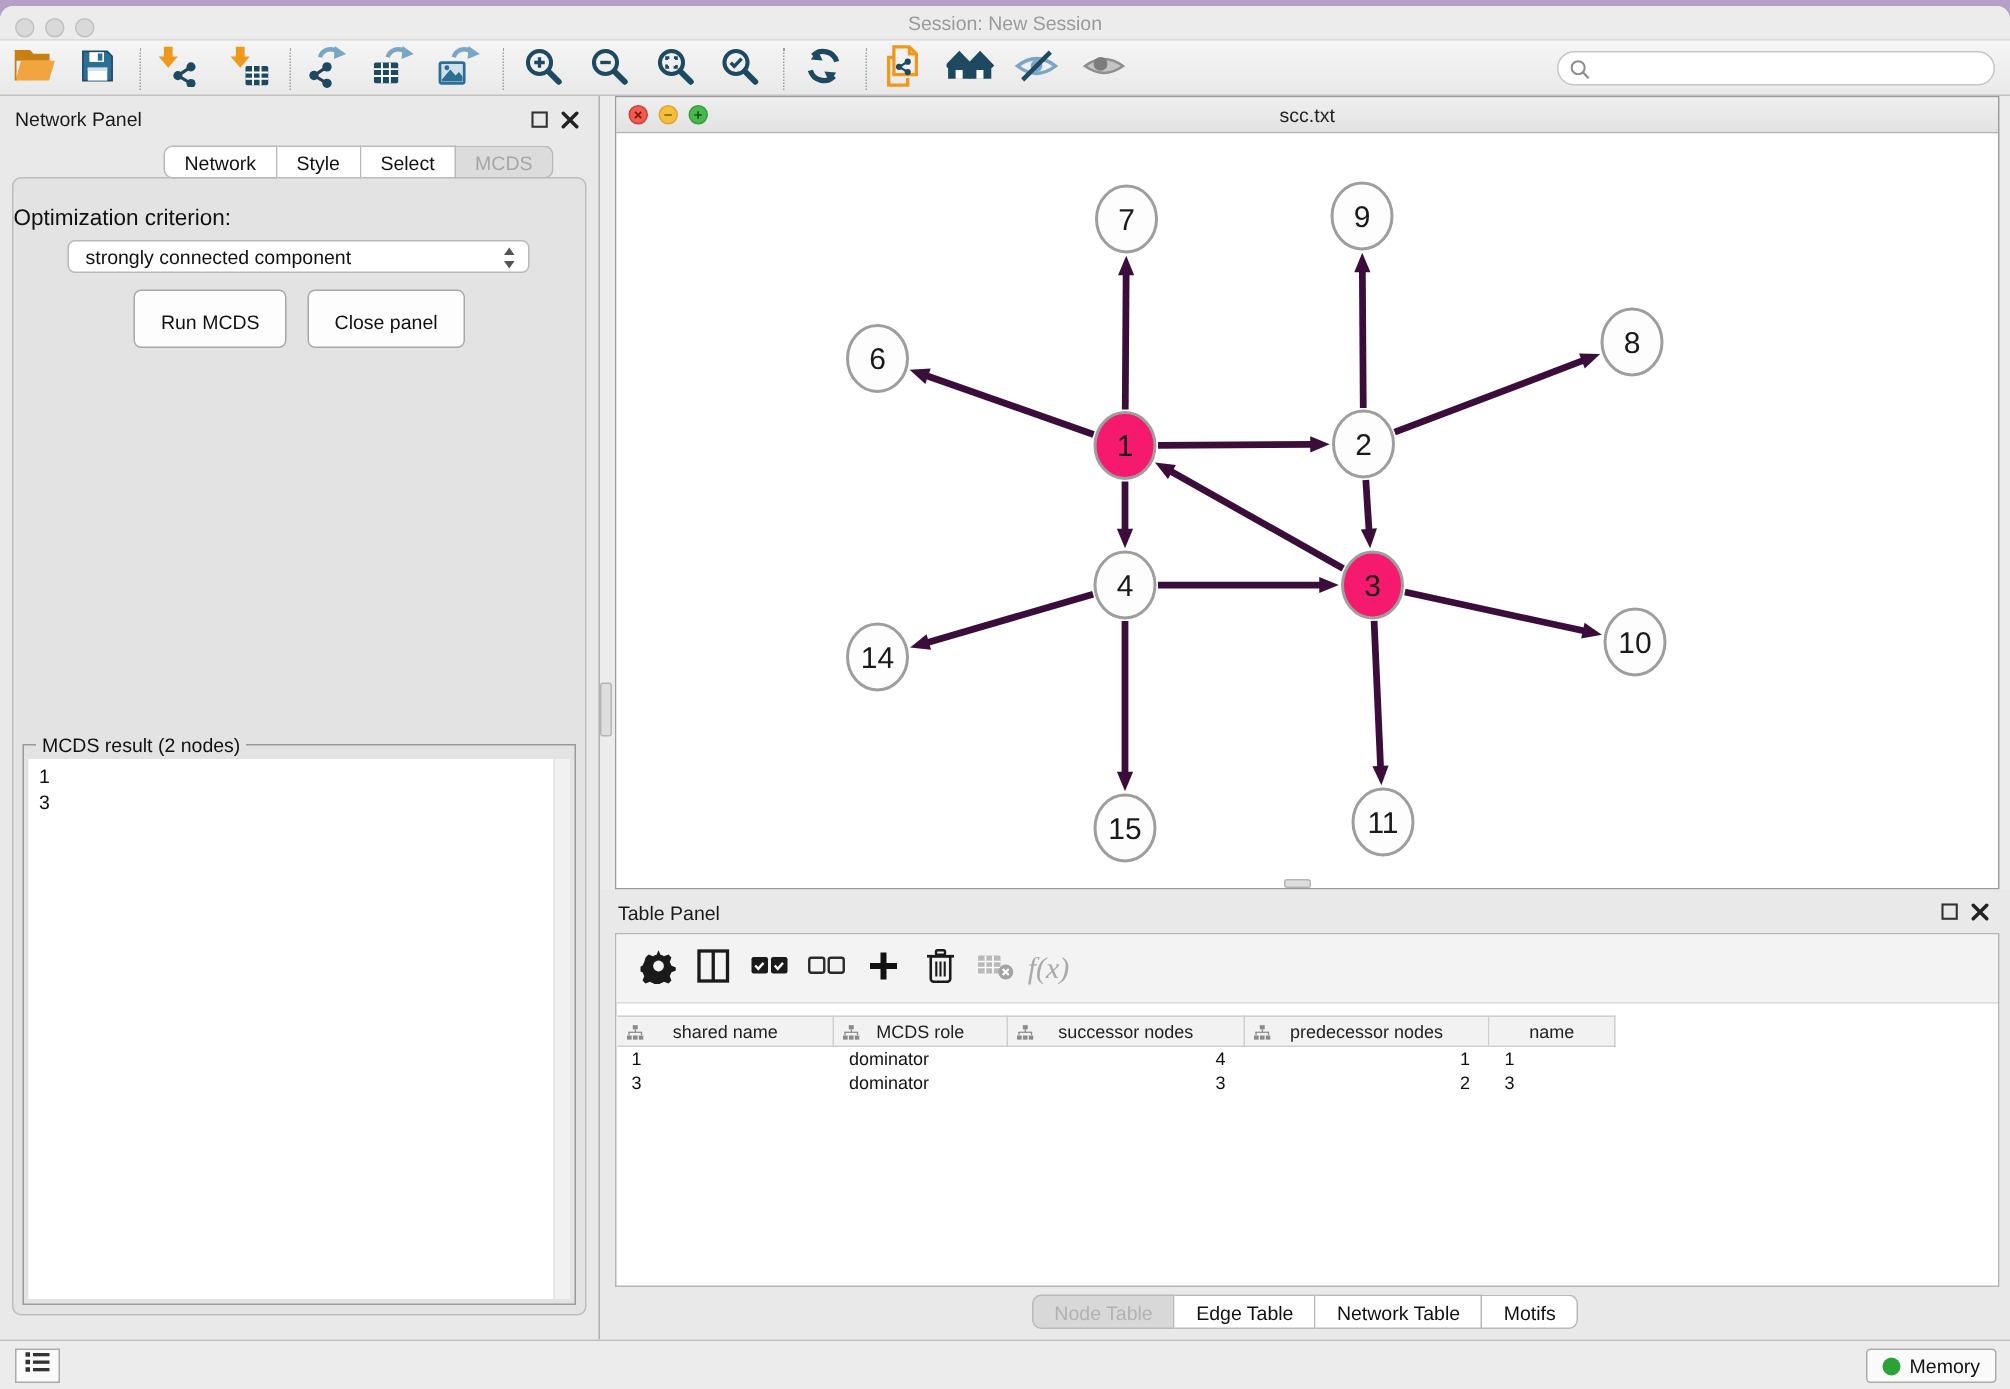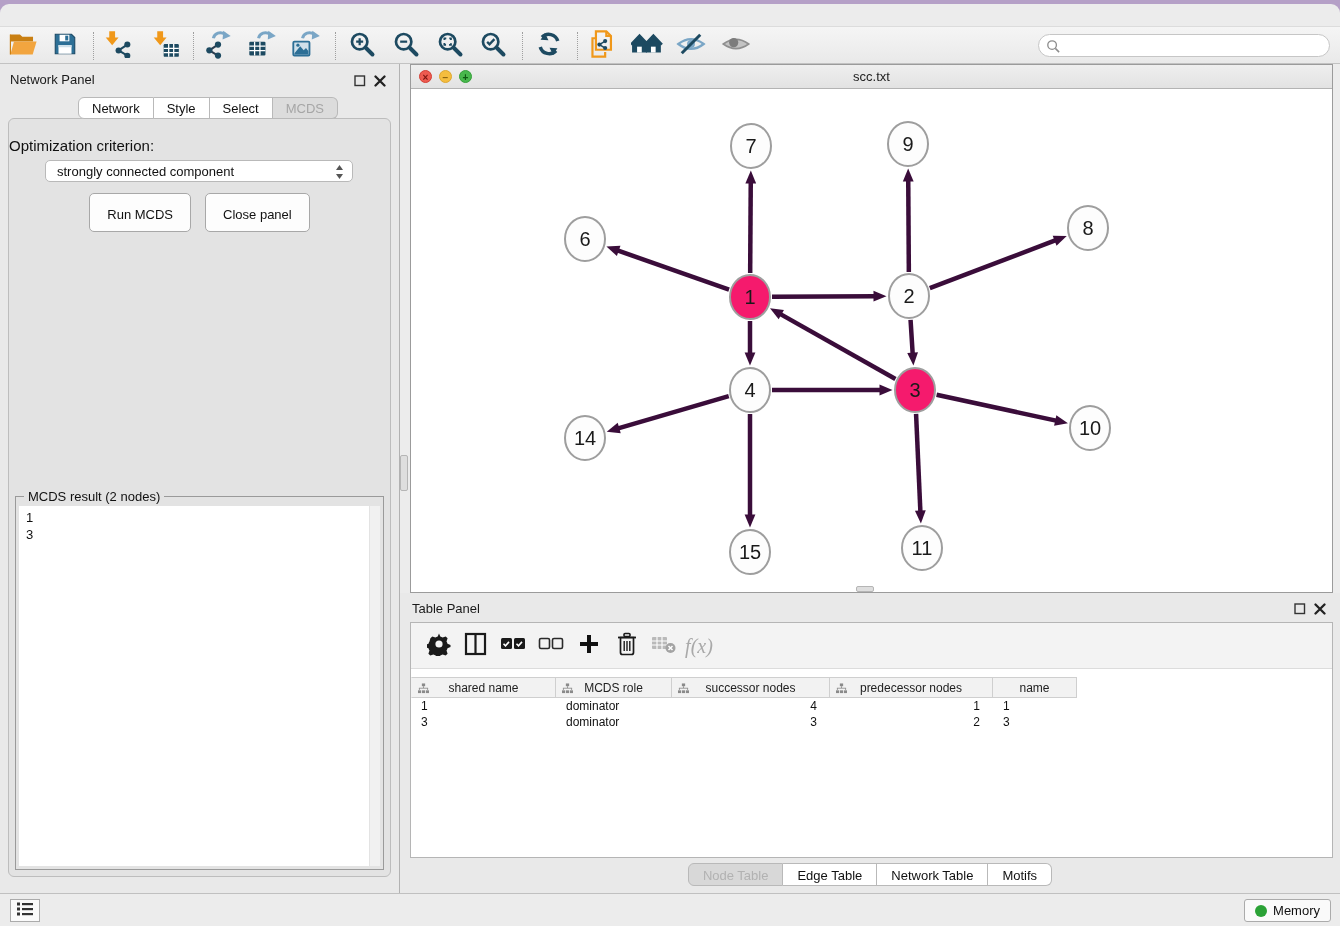--- a/index.html
+++ b/index.html
@@ -29,21 +29,21 @@
                      border:none; outline:none; font-size:12px; background:transparent; }
   
   .control-panel { position:absolute; left:0; top:60px; width:400px; height:829px;
                    background:#e9e9e9; border-right:1px solid #b2b2b2; }
   .panel-head { position:absolute; top:0; left:0; right:0; height:30px; }
   .panel-title { position:absolute; left:10px; top:8px; font-size:13px; color:#1a1a1a; }
   .wicon { position:absolute; top:9px; width:13px; height:13px; }
   .ctabs { position:absolute; top:33px; left:78px; display:flex; z-index:2; }
   .tab { height:22px; padding:3px 13px 0; font-size:13px; background:#fff;
          border:1px solid #b9b9b9; border-left:none; color:#111; }
-  .tab:first-child { border-left:1px solid #b9b9b9; border-radius:6px 0 0 6px; }
+  .tab:first-child { border-left:1px solid #b9b9b9; border-radius:6px 0 0 6px;margin-left:31px; }
   .tab:last-child { border-radius:0 6px 6px 0; }
   .tab.selected { background:#dcdcdc; color:#a6a6a6; }
   .cbody { position:absolute; left:8px; right:8px; top:54px; bottom:16px;
            background:#e3e3e3; border:1px solid #bdbdbd; border-radius:6px; }
   .opt-label { position:absolute; top:18px; left:0; right:0; 
                font-size:15px; color:#111; }
   .combo { position:absolute; top:41px; left:36px; width:308px; height:22px;
            background:#fff; border:1px solid #b9b9b9; border-radius:5px; }
   .combo .val { position:absolute; left:11px; top:3px; font-size:13px; color:#111; }
   .combo .chev { position:absolute; right:7px; top:2px; }
@@ -113,20 +113,26 @@
   .sb-mem { position:absolute; right:9px; top:5px; height:23px; padding:0 10px;
             background:#fafafa; border:1px solid #ababab; border-radius:3px;
             display:flex; align-items:center; gap:6px; font-size:13px; color:#111; }
   .gdot { width:12px; height:12px; border-radius:50%; background:#2ba236; }
 </style>
 </head>
 <body>
 
 <div class="app">
 
+  <div class="titlebar">
+    <span class="tl" style="left:10px"></span>
+    <span class="tl" style="left:30px"></span>
+    <span class="tl" style="left:50px"></span>
+    <div class="title">Session: New Session</div>
+  </div>
 
   <div class="toolbar">
     <div class="tbi" style="left:5px">
       <span>
         <svg width="29" height="25" viewBox="0 0 24 21">
             <path d="M1 2h8l2 2h9v4H1z" fill="#c97f12"></path>
             <path d="M1 19 L4 8 h19 l-3.3 11z" fill="#f2a53f"></path>
             <path d="M1 19 L1 2" stroke="#c97f12" stroke-width="1"></path>
           </svg>
       </span>

